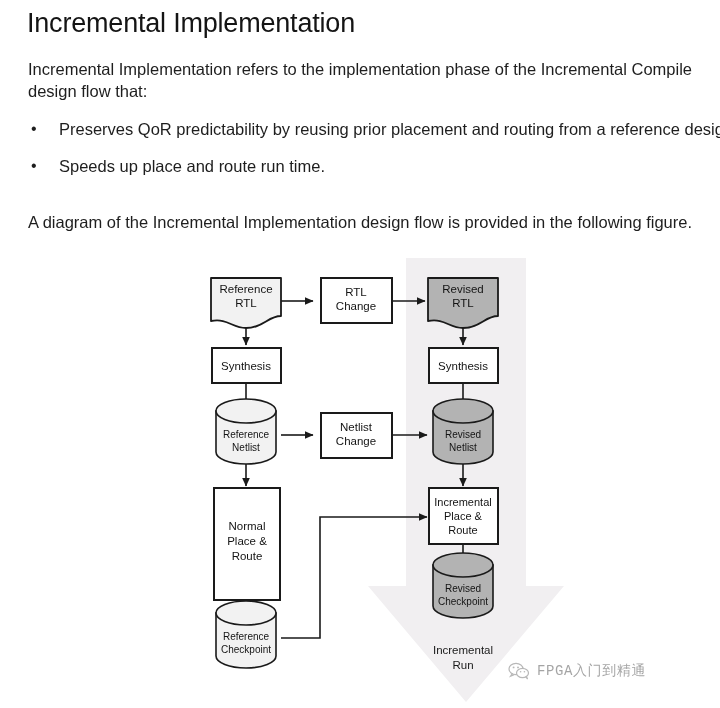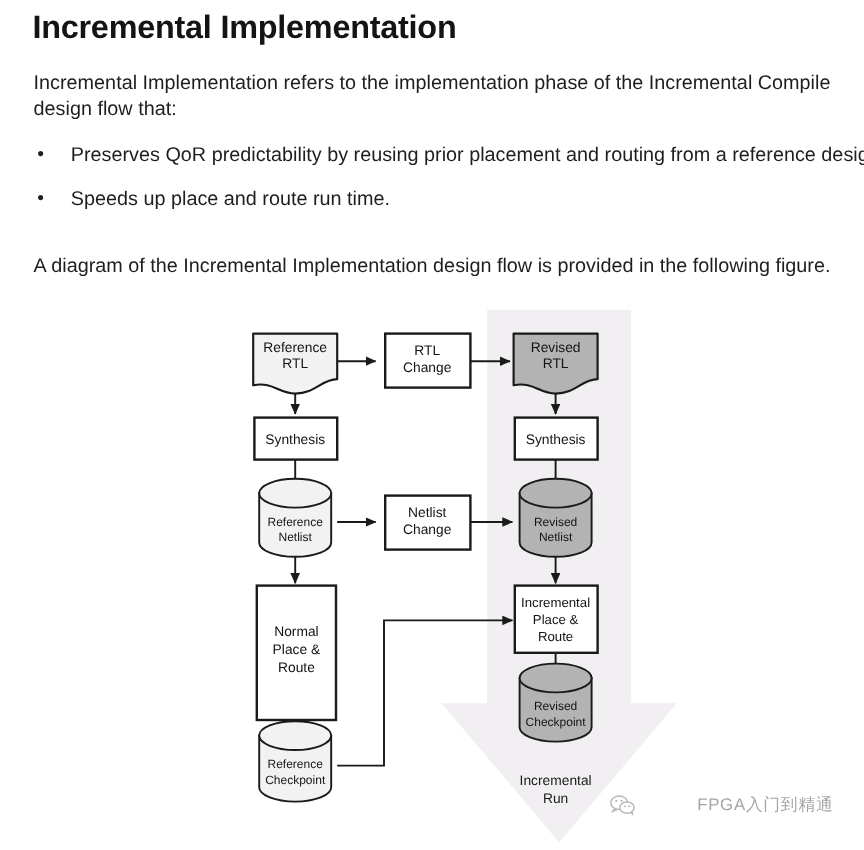--- a/index.html
+++ b/index.html
@@ -9,21 +9,21 @@
     font-family:"Liberation Sans", sans-serif;
     color:#1a1a1a;
     overflow:hidden;
     position:relative;
   }
   .page{position:relative;width:720px;height:708px;overflow:hidden;}
 
   
   .doc-title{
     position:absolute;left:27px;top:8px;
-    font-size:27px;font-weight:bold;letter-spacing:-0.2px;
+    font-size:27px;font-weight:normal;letter-spacing:-0.2px;
     color:#141414;white-space:nowrap;
   }
   .para{
     position:absolute;left:28px;
     font-size:16.5px;line-height:22px;color:#1e1e1e;
   }
   .para-1{top:58px;width:700px;}
   .para-2{top:211px;width:700px;}
 
   .bullets{position:absolute;left:28px;top:118px;width:700px;}
@@ -40,21 +40,21 @@
   
   .diagram{position:absolute;left:0;top:258px;width:656px;height:450px;}
   svg{display:block;}
   .wm{
     position:absolute;left:508px;top:662px;
     display:flex;align-items:center;gap:7px;
     opacity:.62;
   }
   .wm-label{
     font-size:14px;color:#6e6e6e;letter-spacing:.6px;
-    font-family:Liberation Sans, sans-serif;white-space:nowrap;margin-left:44px;
+    font-family:Liberation Mono, monospace;white-space:nowrap;
   }
 </style>
 </head>
 <body>
 
 <div class="page">
 
   <div class="doc-title">Incremental Implementation</div>
 
   <div class="para para-1">Incremental Implementation refers to the implementation phase of the Incremental Compile design flow that:</div>

